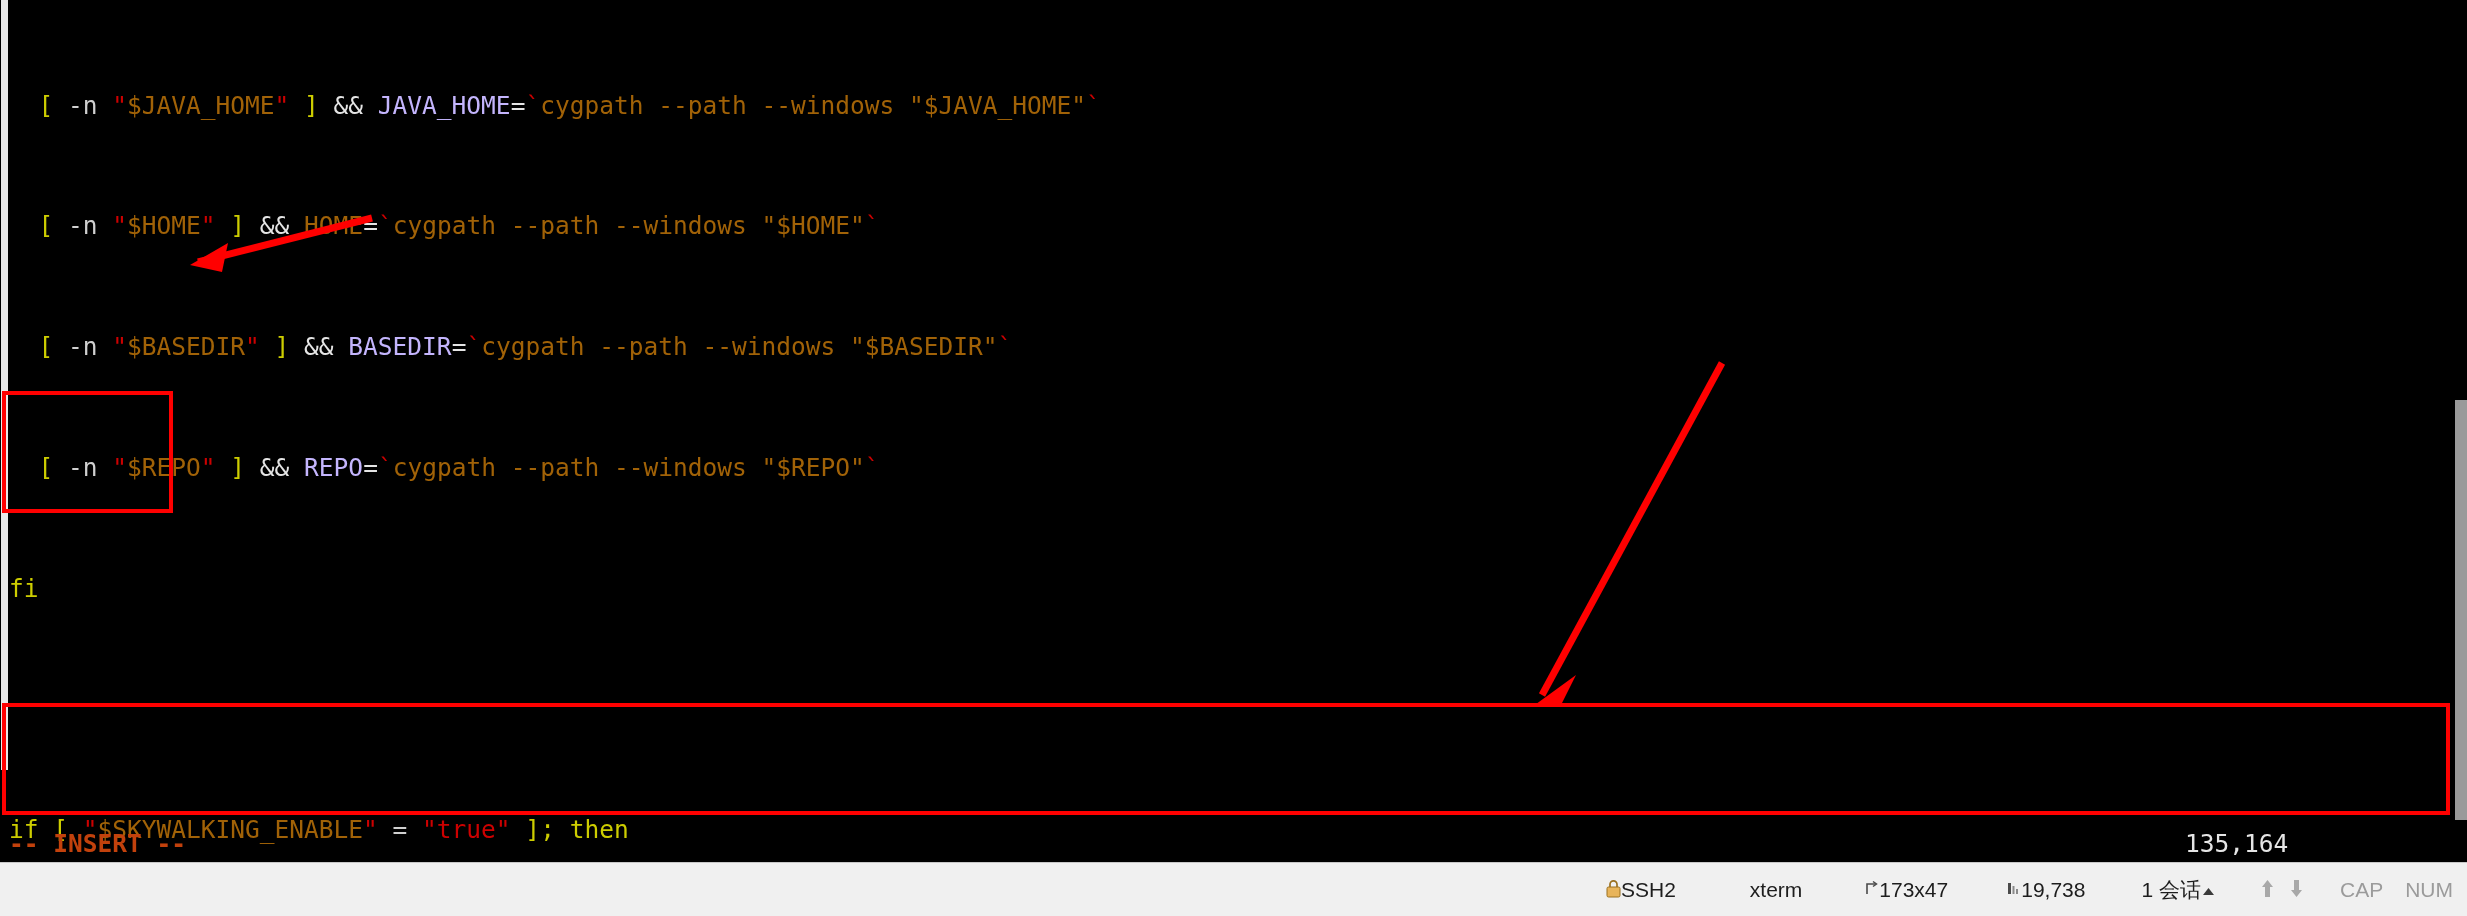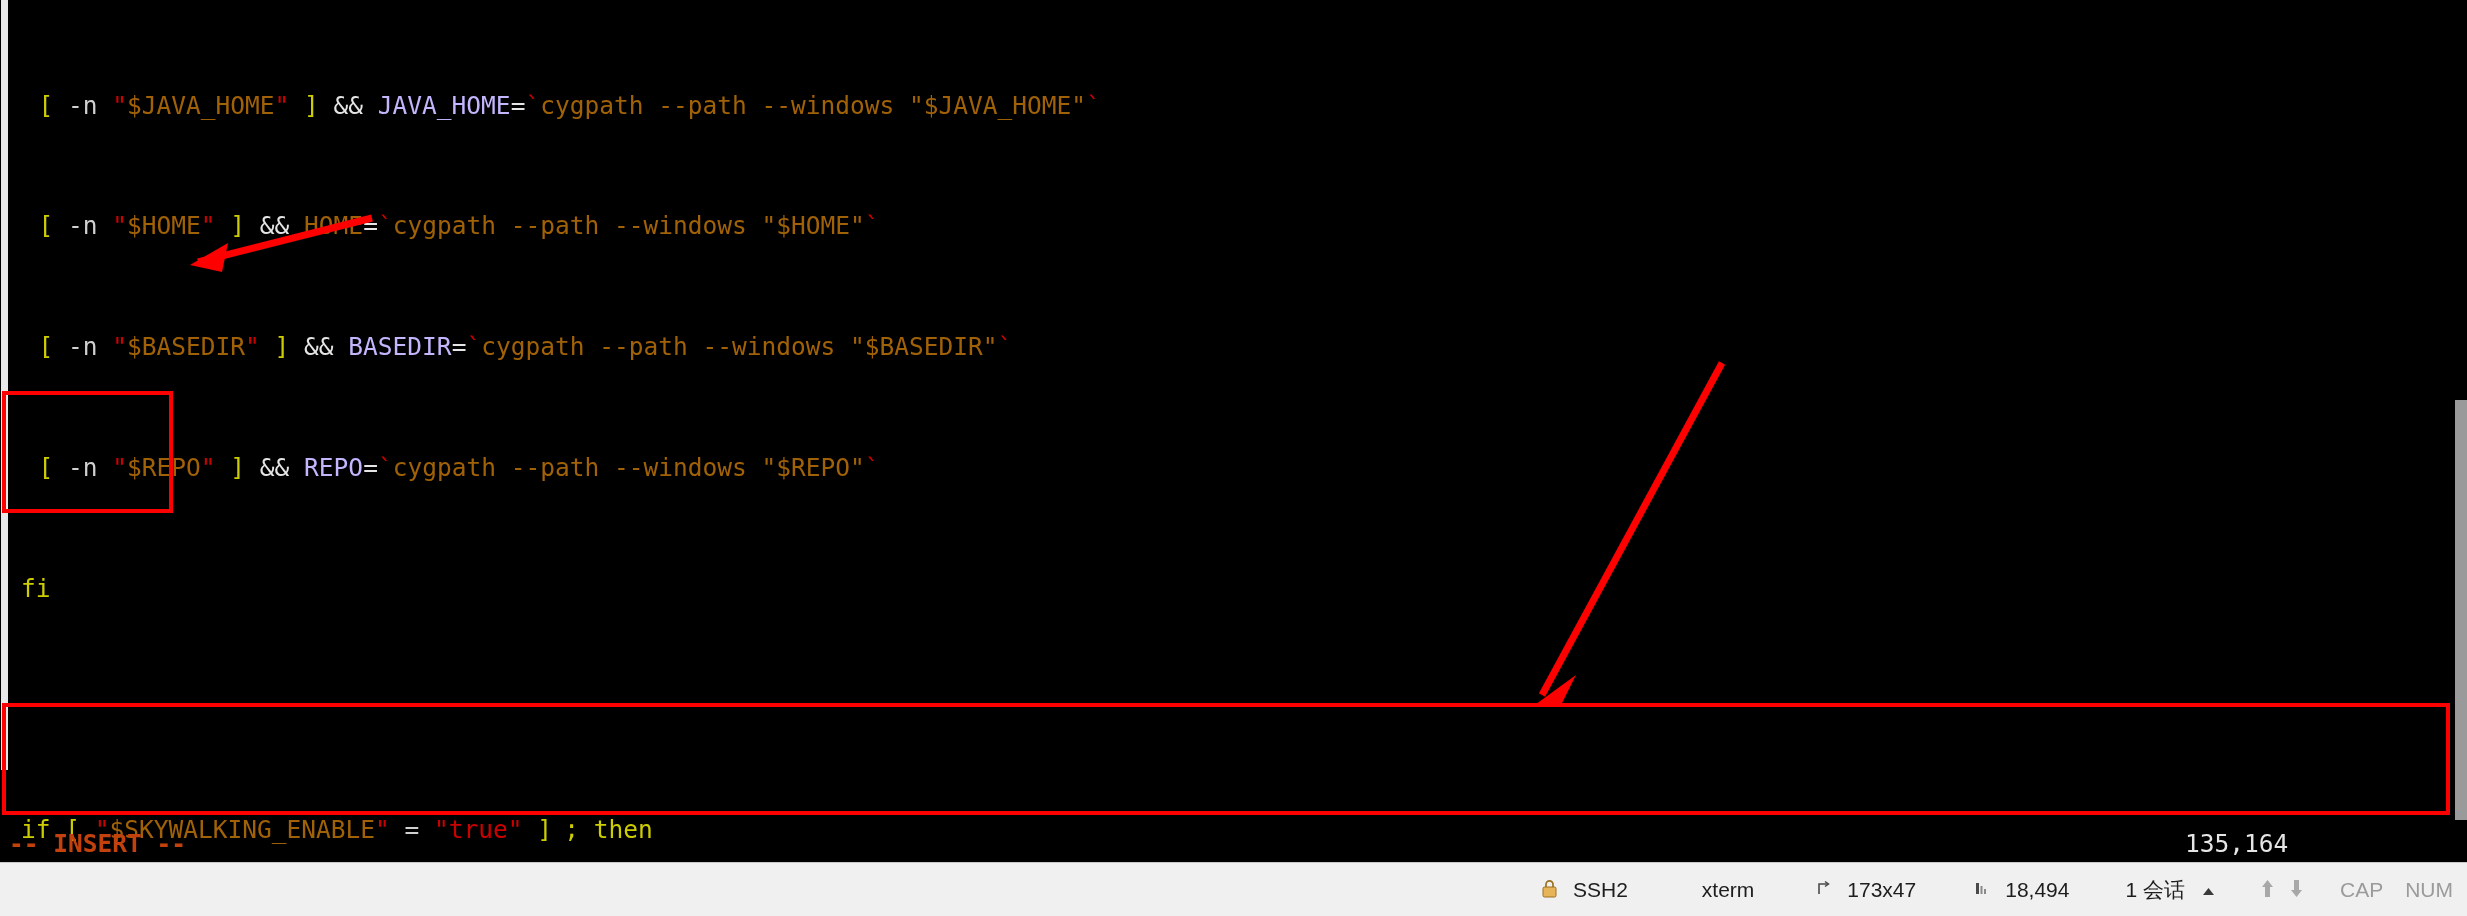--- a/index.html
+++ b/index.html
@@ -31,21 +31,21 @@
     overflow: hidden;
     padding-left: 9px;
     padding-top: 0px;
   }
   .row { height: 30.2px; white-space: pre; }
 
   
   .c-ident   { color: #c4b5fd; }            
   .c-var     { color: #a16207; }            
   .c-str     { color: #cd0000; }            
-  .c-kw      { color: #cdcd00; padding-left: 12px; }            
+  .c-kw      { color: #cdcd00; }            
   .c-op      { color: #e5e5e5; }            
   .c-plain   { color: #d0d0d0; }            
   .c-brk     { color: #cdcd00; }  
 
   
   .anno-box {
     position: absolute;
     border: 4px solid #ff0000;
     pointer-events: none;
   }
@@ -83,21 +83,21 @@
     width: 2467px; height: 54px;
     background: #f0f0f0;
     border-top: 1px solid #c8c8c8;
     display: flex;
     align-items: center;
     font-family: "Liberation Sans", sans-serif;
     font-size: 21px;
     color: #1d1d1d;
   }
   .sb-cell {
-    display: flex; align-items: center; gap: 16px;
+    display: flex; align-items: center; gap: 0;
     height: 100%;
     padding: 0 14px;
     white-space: nowrap;
   }
   .sb-dim { color: #9b9b9b; }
   .sb-icon { display: inline-block; line-height: 1; }
 
   
   #left-gutter {
     position: absolute; left: 0; top: 0;
@@ -244,21 +244,21 @@
     </div>
 
     <div class="sb-cell" style="padding-left:44px;">
       <span class="sb-icon">
         <svg width="15" height="17" viewBox="0 0 15 17">
           <rect x="2" y="3" width="3" height="11" fill="#4a4a4a"></rect>
           <rect x="6.5" y="6" width="2" height="8" fill="#8a8a8a"></rect>
           <rect x="10" y="9" width="2" height="5" fill="#8a8a8a"></rect>
         </svg>
       </span>
-      <span>18,494</span>
+      <span>19,738</span>
     </div>
 
     <div class="sb-cell" style="padding-left:42px;">
       <span>1 会话</span>
       <span class="sb-icon">
         <svg width="15" height="11" viewBox="0 0 15 11">
           <polygon points="7.5,2 13,9 2,9" fill="#3a3a3a"></polygon>
         </svg>
       </span>
     </div>

